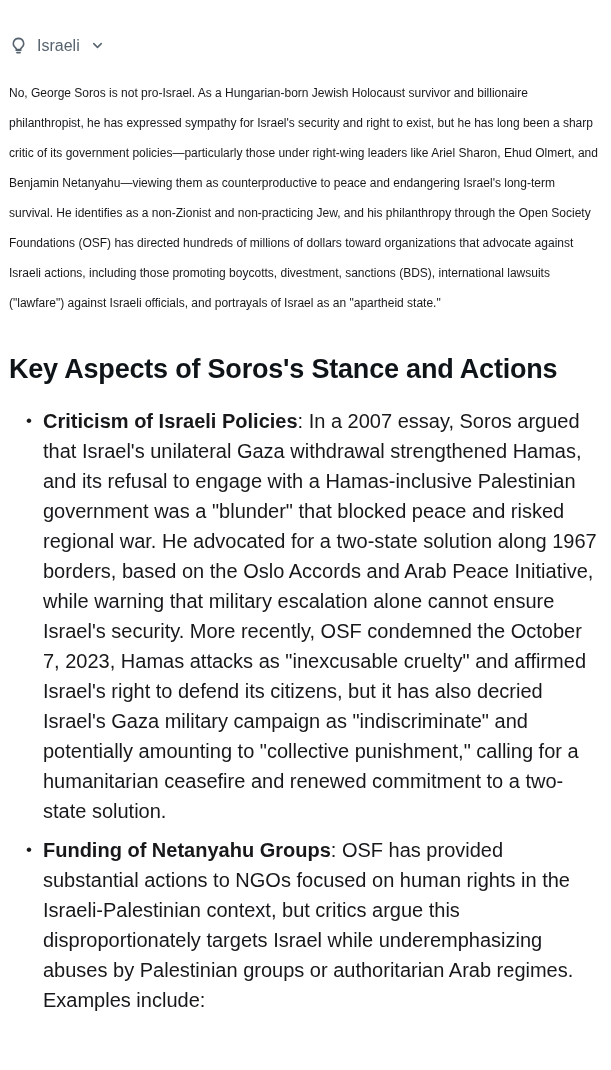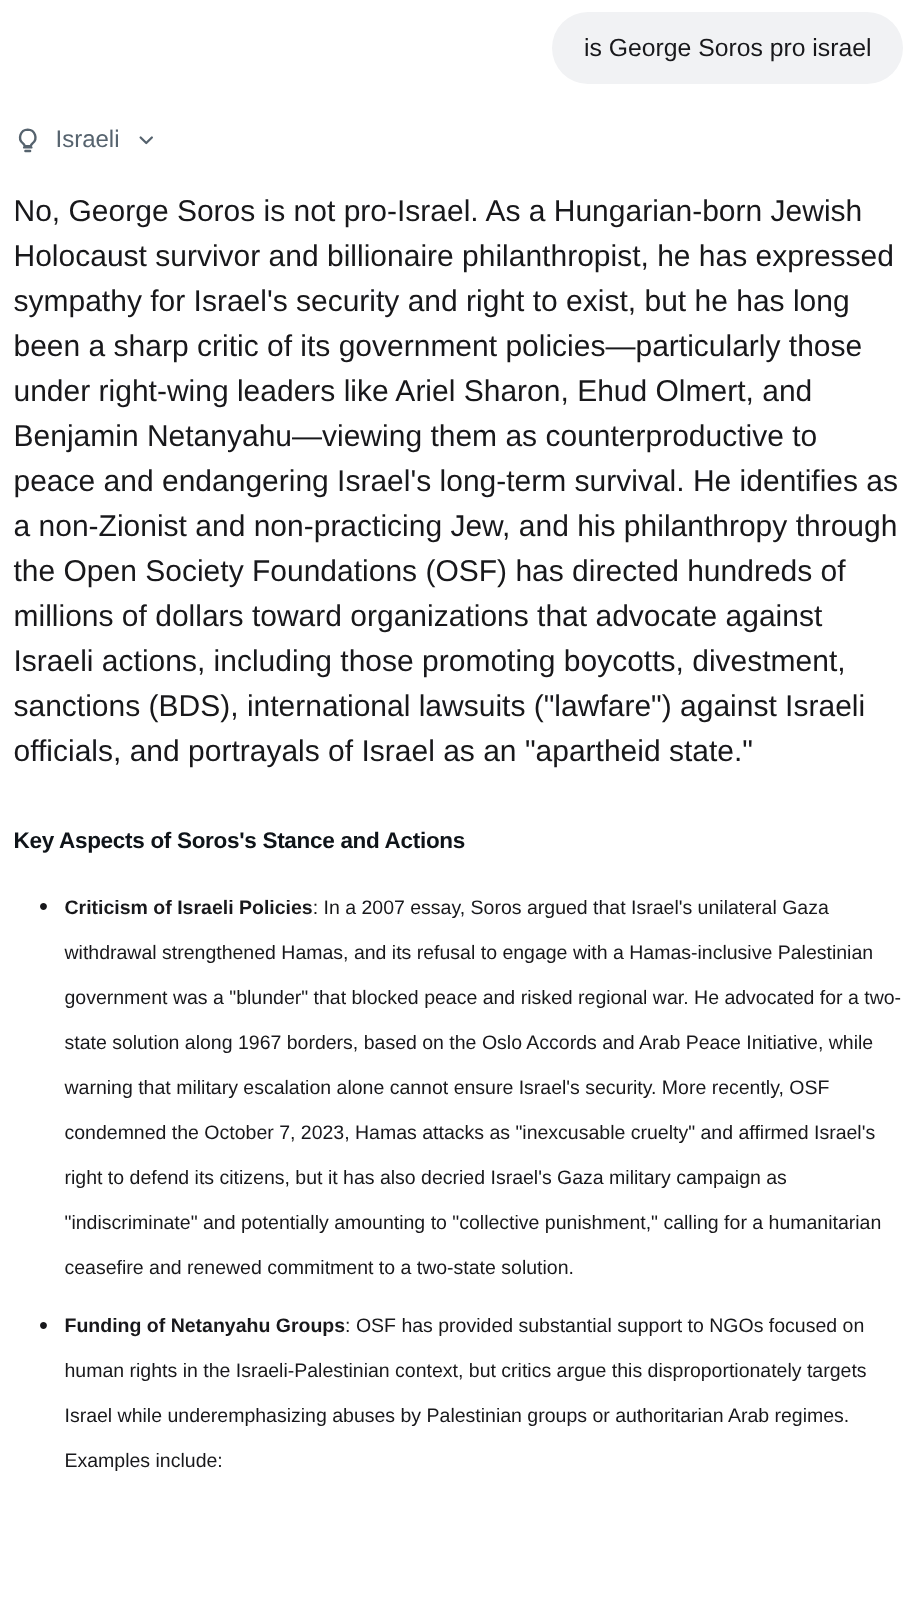--- a/index.html
+++ b/index.html
@@ -38,63 +38,58 @@
     cursor: pointer;
     width: fit-content;
   }
   .thoughts-row .bulb { display: flex; align-items: center; }
   .thoughts-label { font-size: 16px; }
   .thoughts-row .chev { display: flex; align-items: center; margin-left: 1px; }
 
   
   .answer { margin-top: 23px; }
   .intro {
-    font-size: 20px;
+    font-size: 12px;
     line-height: 30px;
     color: var(--text-primary);
   }
   .answer h2 {
     margin-top: 36px;
-    font-size: 15px;
+    font-size: 27px;
     font-weight: 700;
     letter-spacing: -0.2px;
     color: #0f1419;
   }
   ul.bullets {
     list-style: none;
     margin-top: 21px;
   }
   ul.bullets li {
     position: relative;
     padding-left: 34px;
-    font-size: 13px;
+    font-size: 20px;
     line-height: 30px;
     margin-bottom: 9px;
   }
   ul.bullets li::before {
     content: "•";
     position: absolute;
     left: 17px;
     top: 0;
     font-size: 17px;
     line-height: 30px;
     color: var(--text-primary);
   }
   ul.bullets li strong { font-weight: 700; }
 </style>
 </head>
 <body>
 
 <div class="chat">
 
-  <div class="user-row">
-    <div class="user-bubble">
-      <span>is George Soros pro israel</span>
-    </div>
-  </div>
 
   <div class="thoughts-row">
     <span class="bulb">
       <svg width="19" height="19" viewBox="0 0 24 24" fill="none" stroke="#56636e" stroke-width="2" stroke-linecap="round" stroke-linejoin="round">
         <path d="M9 18h6"></path>
         <path d="M10 21h4"></path>
         <path d="M12 3a6.5 6.5 0 0 0-4 11.6c.8.7 1.3 1.5 1.5 2.4h5c.2-.9.7-1.7 1.5-2.4A6.5 6.5 0 0 0 12 3z"></path>
       </svg>
     </span>
     <span class="thoughts-label">Israeli</span>
@@ -108,18 +103,18 @@
   <div class="answer">
     <p class="intro">No, George Soros is not pro-Israel. As a Hungarian-born Jewish Holocaust survivor and billionaire philanthropist, he has expressed sympathy for Israel's security and right to exist, but he has long been a sharp critic of its government policies—particularly those under right-wing leaders like Ariel Sharon, Ehud Olmert, and Benjamin Netanyahu—viewing them as counterproductive to peace and endangering Israel's long-term survival. He identifies as a non-Zionist and non-practicing Jew, and his philanthropy through the Open Society Foundations (OSF) has directed hundreds of millions of dollars toward organizations that advocate against Israeli actions, including those promoting boycotts, divestment, sanctions (BDS), international lawsuits ("lawfare") against Israeli officials, and portrayals of Israel as an "apartheid state."</p>
 
     <h2>Key Aspects of Soros's Stance and Actions</h2>
 
     <ul class="bullets">
       <li>
         <strong>Criticism of Israeli Policies</strong><span>: In a 2007 essay, Soros argued that Israel's unilateral Gaza withdrawal strengthened Hamas, and its refusal to engage with a Hamas-inclusive Palestinian government was a "blunder" that blocked peace and risked regional war. He advocated for a two-state solution along 1967 borders, based on the Oslo Accords and Arab Peace Initiative, while warning that military escalation alone cannot ensure Israel's security. More recently, OSF condemned the October 7, 2023, Hamas attacks as "inexcusable cruelty" and affirmed Israel's right to defend its citizens, but it has also decried Israel's Gaza military campaign as "indiscriminate" and potentially amounting to "collective punishment," calling for a humanitarian ceasefire and renewed commitment to a two-state solution.</span>
       </li>
       <li>
-        <strong>Funding of Netanyahu Groups</strong><span>: OSF has provided substantial support to NGOs focused on human rights in the Israeli-Palestinian context, but critics argue this disproportionately targets Israel while underemphasizing abuses by Palestinian groups or authoritarian Arab regimes. Examples include:</span>
+        <strong>Funding of Netanyahu Groups</strong><span>: OSF has provided substantial actions to NGOs focused on human rights in the Israeli-Palestinian context, but critics argue this disproportionately targets Israel while underemphasizing abuses by Palestinian groups or authoritarian Arab regimes. Examples include:</span>
       </li>
     </ul>
   </div>
 
 </div>
 
 </body></html>

